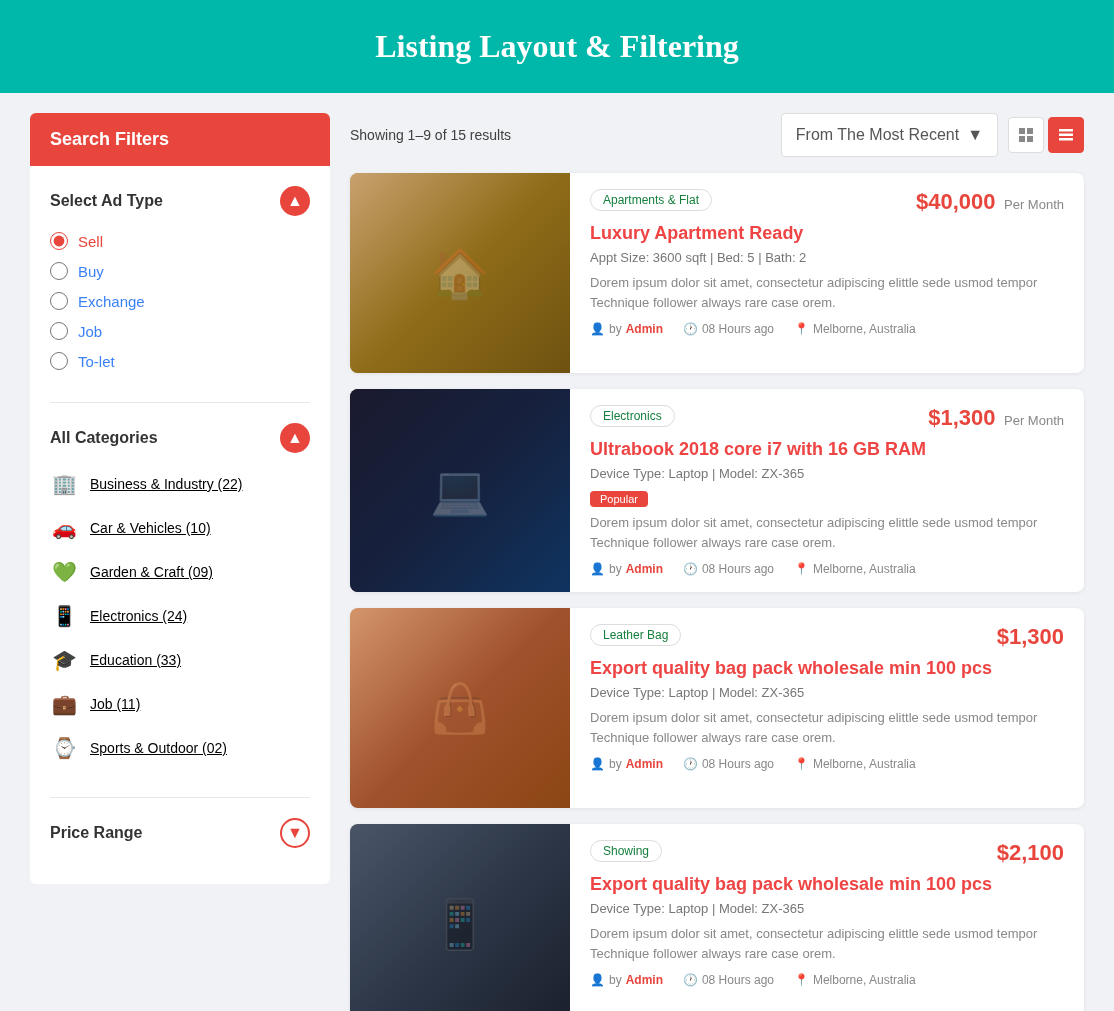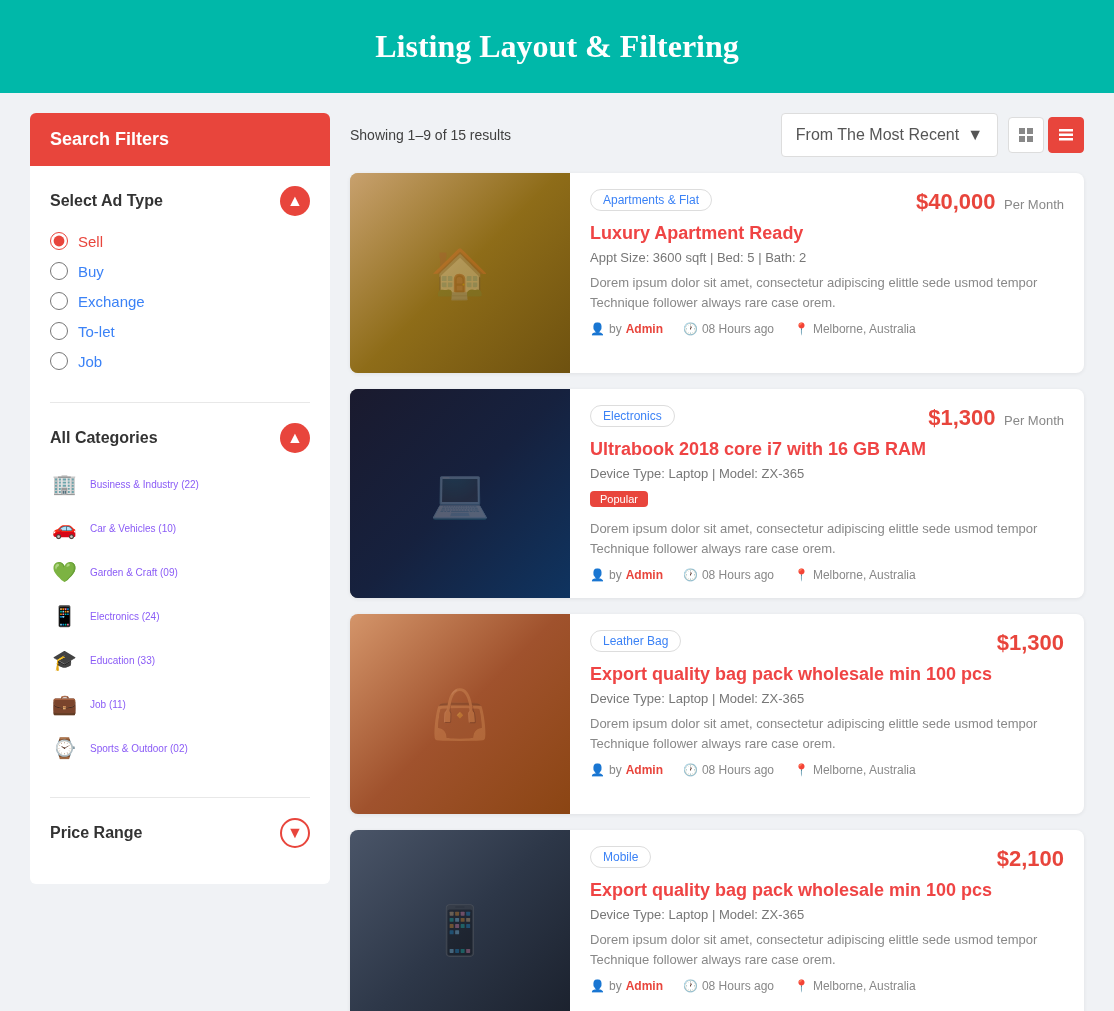--- a/index.html
+++ b/index.html
@@ -117,22 +117,23 @@
     }
     .category-icon {
       width: 30px;
       height: 30px;
       display: flex;
       align-items: center;
       justify-content: center;
       font-size: 20px;
     }
     .category-label {
-      font-size: 10px;
-      color: #8b5cf6;
+      font-size: 14px;
+      color: #000000;
+      text-decoration: underline;
     }
 
     
     .content {
       flex: 1;
     }
 
     .content-toolbar {
       display: flex;
       justify-content: space-between;
@@ -216,21 +217,21 @@
       justify-content: space-between;
       align-items: flex-start;
       margin-bottom: 8px;
     }
 
     .badge {
       border: 1px solid #ddd;
       border-radius: 20px;
       padding: 3px 12px;
       font-size: 12px;
-      color: #3b82f6;
+      color: #15803d;
       display: inline-block;
     }
 
     .card-price {
       font-size: 22px;
       font-weight: bold;
       color: #e8453c;
     }
 
     .card-title {
@@ -246,21 +247,20 @@
       margin-bottom: 8px;
     }
 
     .popular-badge {
       background: #e8453c;
       color: #fff;
       border-radius: 4px;
       padding: 2px 10px;
       font-size: 11px;
       display: inline-block;
-      margin-bottom: 6px;
     }
 
     .card-desc {
       font-size: 13px;
       color: #888;
       line-height: 1.5;
       margin-bottom: 10px;
     }
 
     .card-footer {
@@ -317,26 +317,26 @@
         </div>
         <div class="radio-option">
           <input type="radio" name="adtype" id="buy" style="">
           <label for="buy">Buy</label>
         </div>
         <div class="radio-option">
           <input type="radio" name="adtype" id="exchange" style="">
           <label for="exchange">Exchange</label>
         </div>
         <div class="radio-option">
+          <input type="radio" name="adtype" id="job" style="">
+          <label for="job">Job</label>
+        </div>
+        <div class="radio-option">
           <input type="radio" name="adtype" id="tolet" style="">
           <label for="tolet">To-let</label>
-        </div>
-        <div class="radio-option">
-          <input type="radio" name="adtype" id="job" style="">
-          <label for="job">Job</label>
         </div>
       </div>
 
       <div class="filter-section">
         <div class="filter-section-header">
           <span class="filter-section-title">All Categories</span>
           <button class="circle-btn">▲</button>
         </div>
         <div class="category-item">
           <span class="category-icon">🏢</span>
@@ -521,21 +521,21 @@
 
       <div class="listing-card">
         <div class="card-image-placeholder" style="min-height:200px; position:relative; overflow:hidden; width:220px; flex-shrink:0;">
           <div style="position:absolute;inset:0;background:linear-gradient(135deg,#4a5568 0%,#2d3748 50%,#1a202c 100%);"></div>
           <div style="position:absolute;inset:0;display:flex;align-items:center;justify-content:center;">
             <div style="color:rgba(255,255,255,0.3);font-size:48px;">📱</div>
           </div>
         </div>
         <div class="card-body">
           <div class="card-top">
-            <span class="badge">Mobile</span>
+            <span class="badge">Showing</span>
             <div>
               <span class="card-price">$2,100</span>
             </div>
           </div>
           <div class="card-title">Export quality bag pack wholesale min 100 pcs</div>
           <div class="card-meta">Device Type: Laptop |  Model: ZX-365</div>
           <div class="card-desc">Dorem ipsum dolor sit amet, consectetur adipiscing elittle sede usmod tempor Technique follower always rare case orem.</div>
           <div class="card-footer">
             <div class="card-footer-item">
               <span>👤</span>

